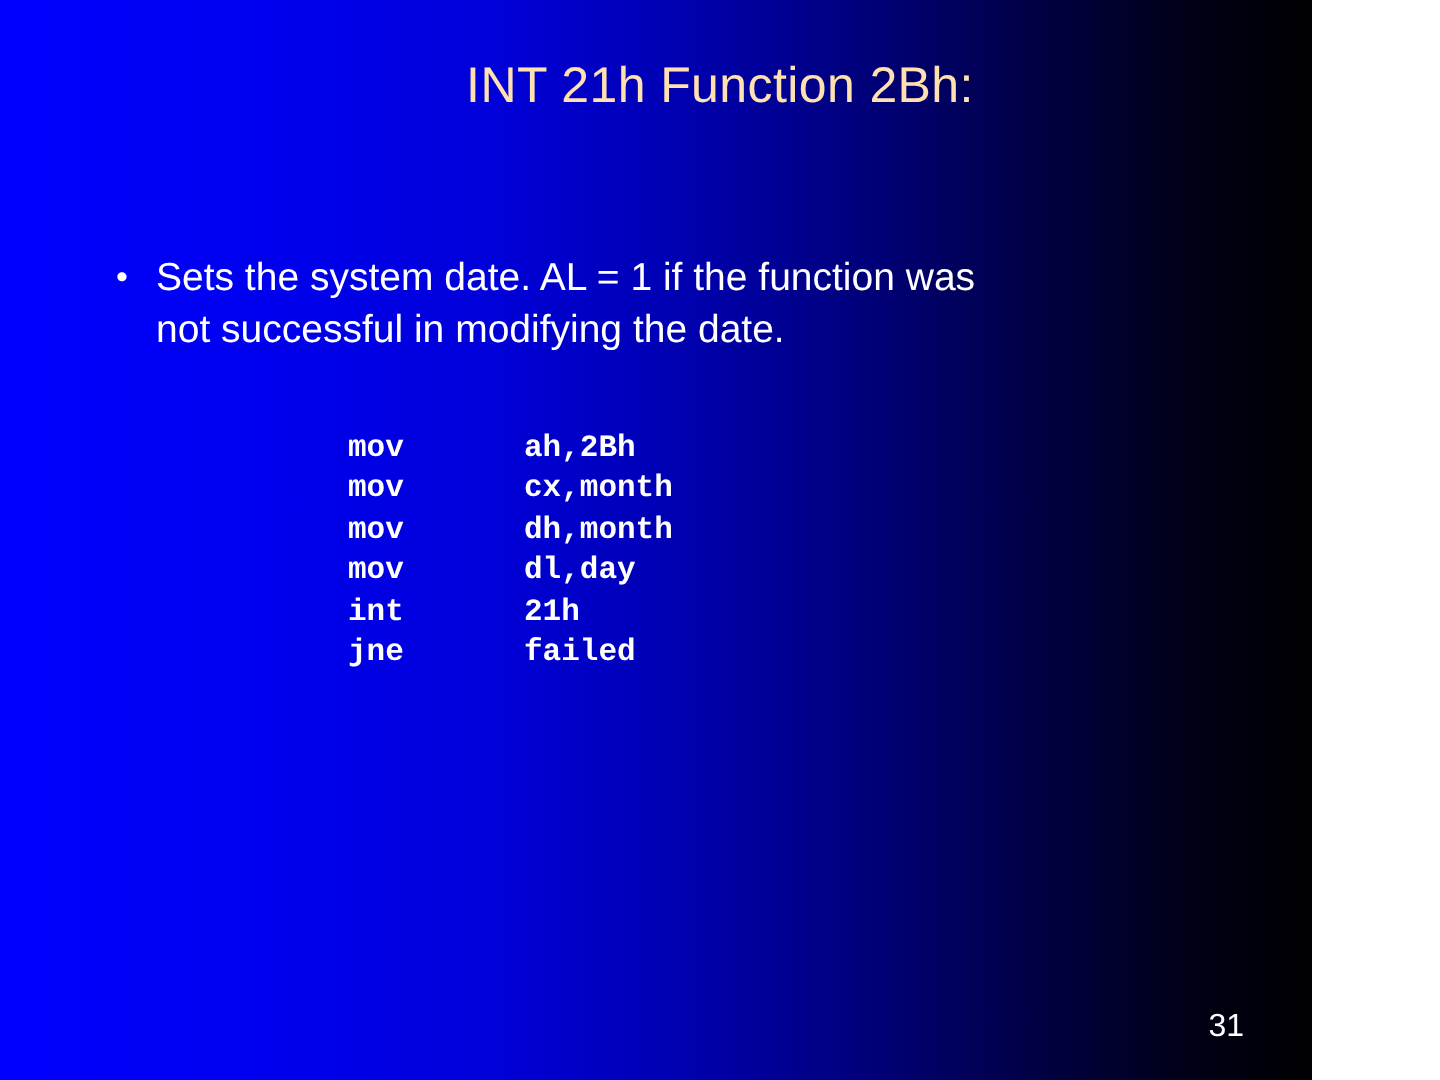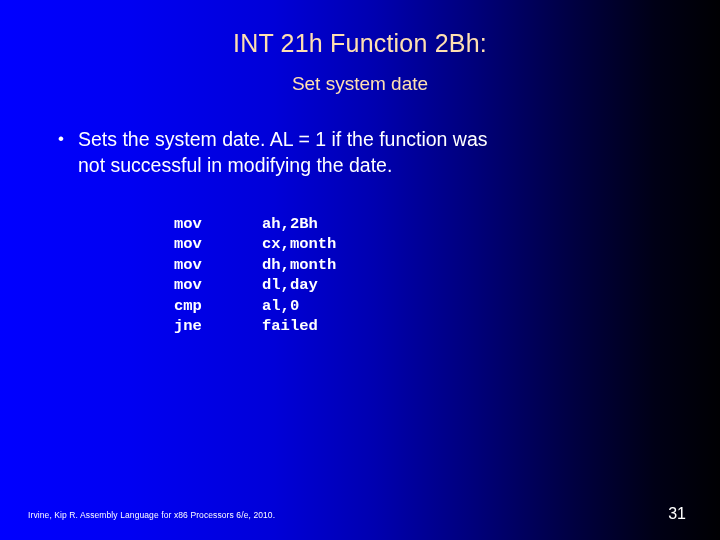--- a/index.html
+++ b/index.html
@@ -8,21 +8,21 @@
     padding: 0;
   }
   body {
     width: 720px;
     height: 540px;
     overflow: hidden;
     font-family: "Liberation Sans", sans-serif;
   }
   .slide {
     position: relative;
-    width: 720px;
+    width: 656px;
     height: 540px;
     background: linear-gradient(to right,
         #0000ff 0%,
         #0000f2 18%,
         #0000d8 38%,
         #0000b0 52%,
         #00007a 66%,
         #000040 80%,
         #000016 91%,
         #000003 100%);
@@ -132,21 +132,20 @@
     margin-top: 34px;
   }
 </style>
 </head>
 <body>
 
 <div class="slide">
 
   <div class="title-block">
     <h1 class="slide-title">INT 21h Function 2Bh:</h1>
-    <h2 class="slide-subtitle">Set system date</h2>
   </div>
 
   <div class="body-block">
     <div class="bullet-row">
       <span class="bullet-marker">•</span>
       <span class="bullet-text">Sets the system date. AL = 1 if the function was
 not successful in modifying the date.</span>
     </div>
   </div>
 
@@ -161,26 +160,25 @@
     </div>
     <div class="code-line">
       <span class="code-op">mov</span>
       <span class="code-args">dh,month</span>
     </div>
     <div class="code-line">
       <span class="code-op">mov</span>
       <span class="code-args">dl,day</span>
     </div>
     <div class="code-line">
-      <span class="code-op">cmp</span>
-      <span class="code-args">al,0</span>
+      <span class="code-op">int</span>
+      <span class="code-args">21h</span>
     </div>
     <div class="code-line">
       <span class="code-op">jne</span>
       <span class="code-args">failed</span>
     </div>
   </div>
 
-  <div class="footer-citation">Irvine, Kip R. Assembly Language for x86 Processors 6/e, 2010.</div>
 
   <div class="page-number">31</div>
 
 </div>
 
 </body></html>

